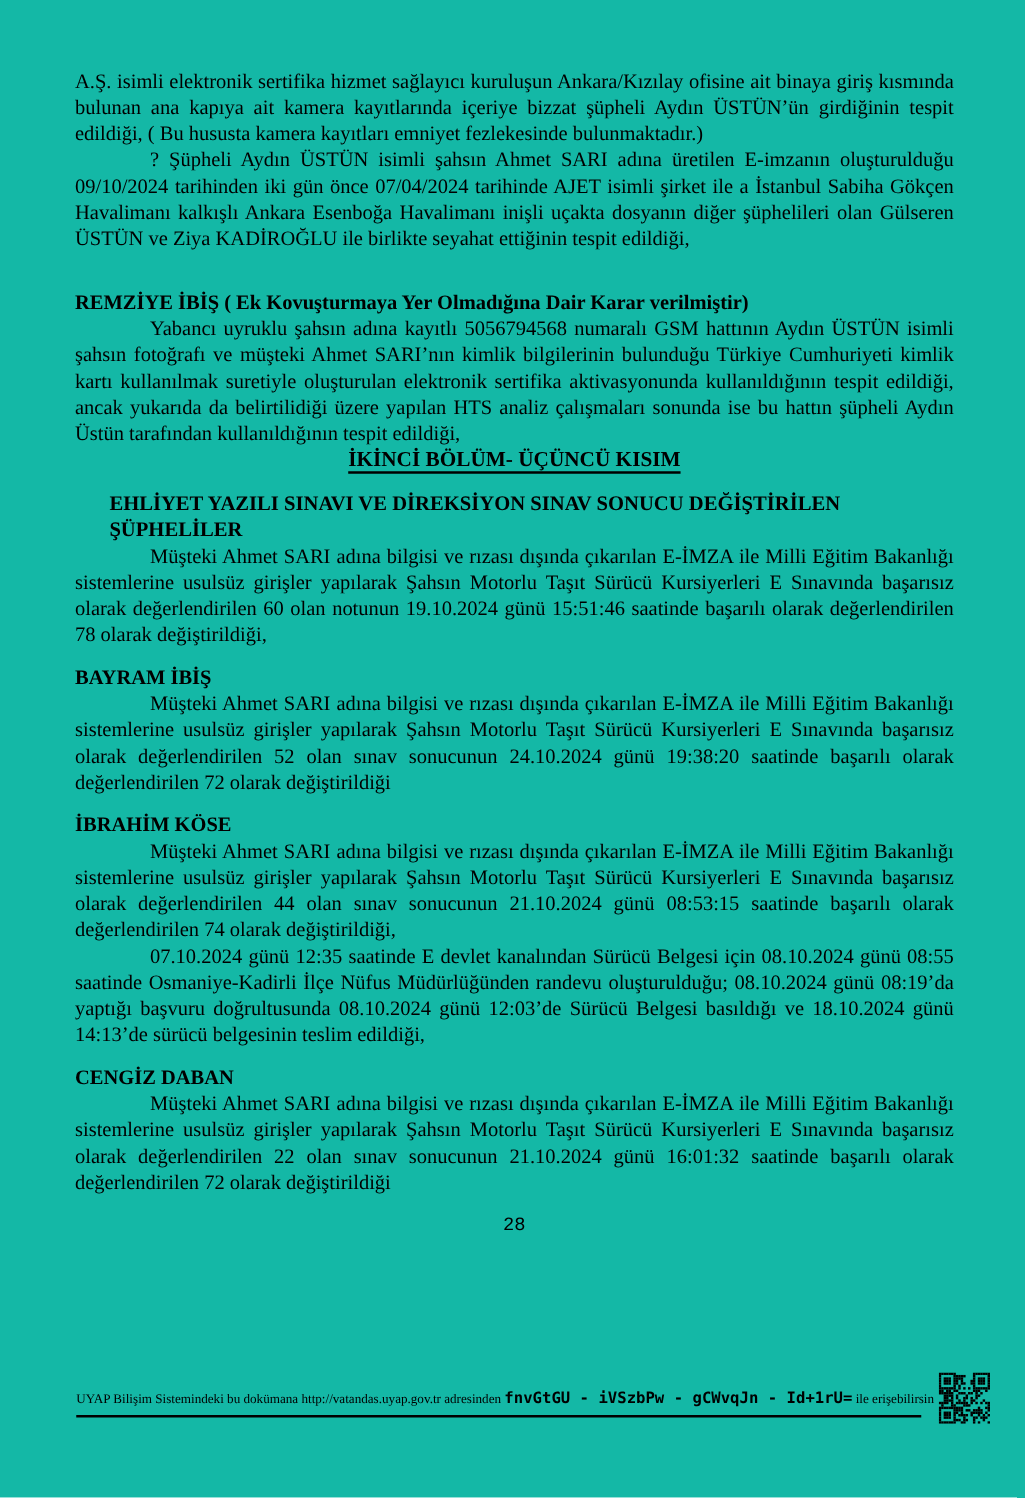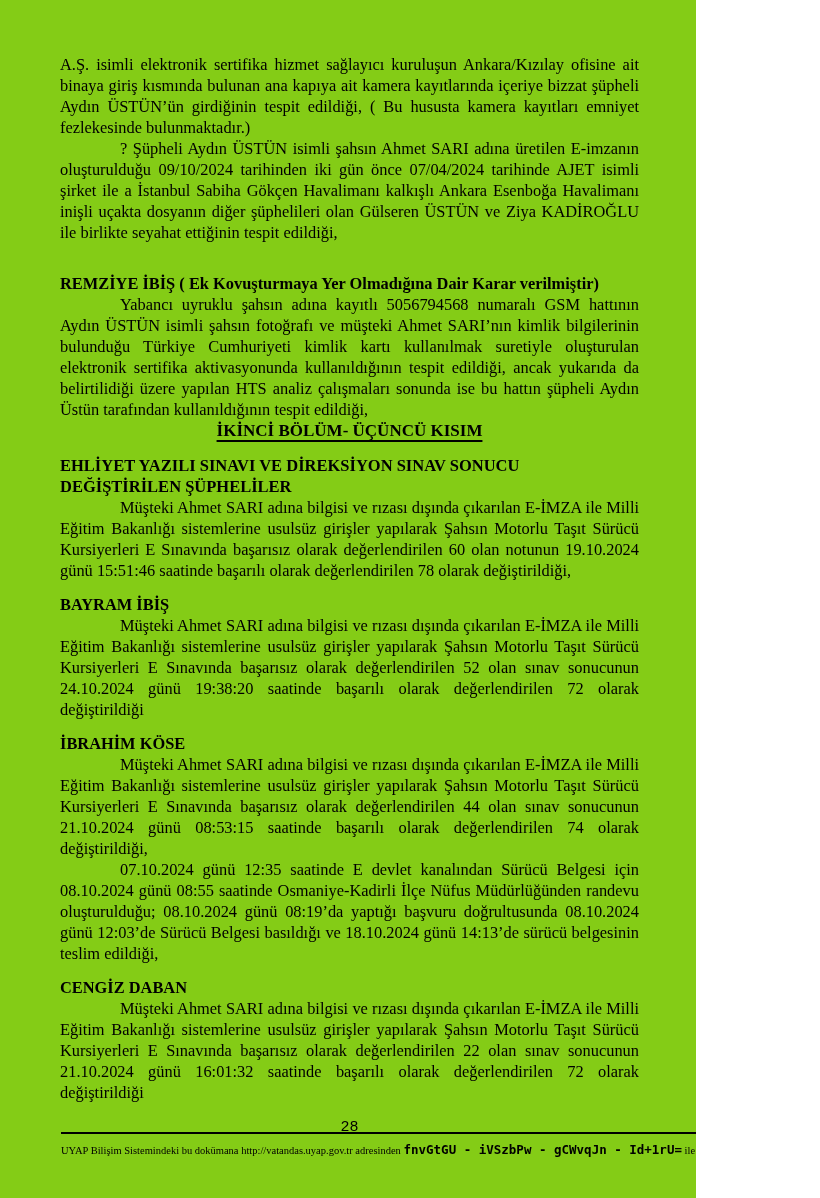--- a/index.html
+++ b/index.html
@@ -1,21 +1,21 @@
 <!DOCTYPE html>
 <html lang="tr"><head>
 <meta charset="utf-8">
 <style>
   * { margin: 0; padding: 0; box-sizing: border-box; }
   html, body { background: #ffffff; }
   .page {
     position: relative;
-    width: 696px;
+    width: 820px;
     height: 1198px;
-    background: #84cc16;
+    background: #14b8a6;
     font-family: "Liberation Serif", serif;
     color: #000000;
     overflow: hidden;
   }
   .content {
     padding: 54px 57px 0 60px;
     font-size: 16.4px;
     line-height: 21px;
     text-align: justify;
   }
@@ -64,21 +64,21 @@
   .footer-rule {
     position: absolute;
     left: 61px;
     top: 1132px;
     width: 676px;
     border-top: 2px solid #000;
   }
   .footer-text {
     position: absolute;
     left: 61px;
-    top: 1142px;
+    top: 1110px;
     width: 700px;
     white-space: nowrap;
     font-size: 10.5px;
     font-family: "Liberation Serif", serif;
   }
   .footer-text .codes {
     font-family: "DejaVu Sans Mono", monospace;
     font-weight: bold;
     font-size: 12.5px;
   }

